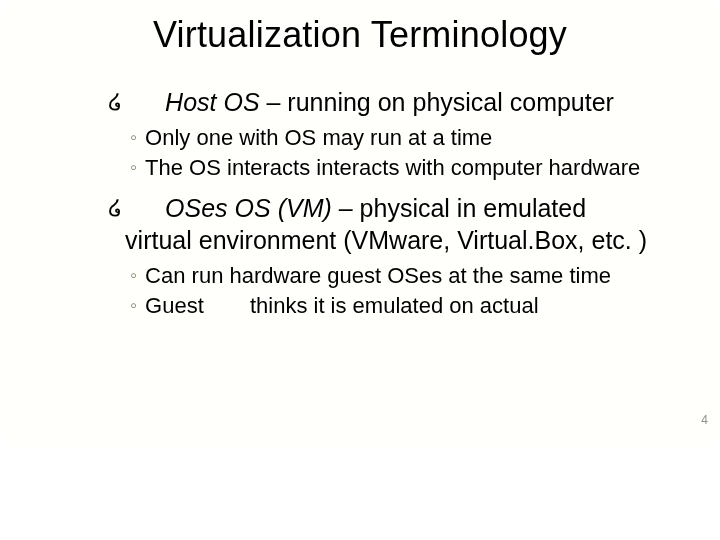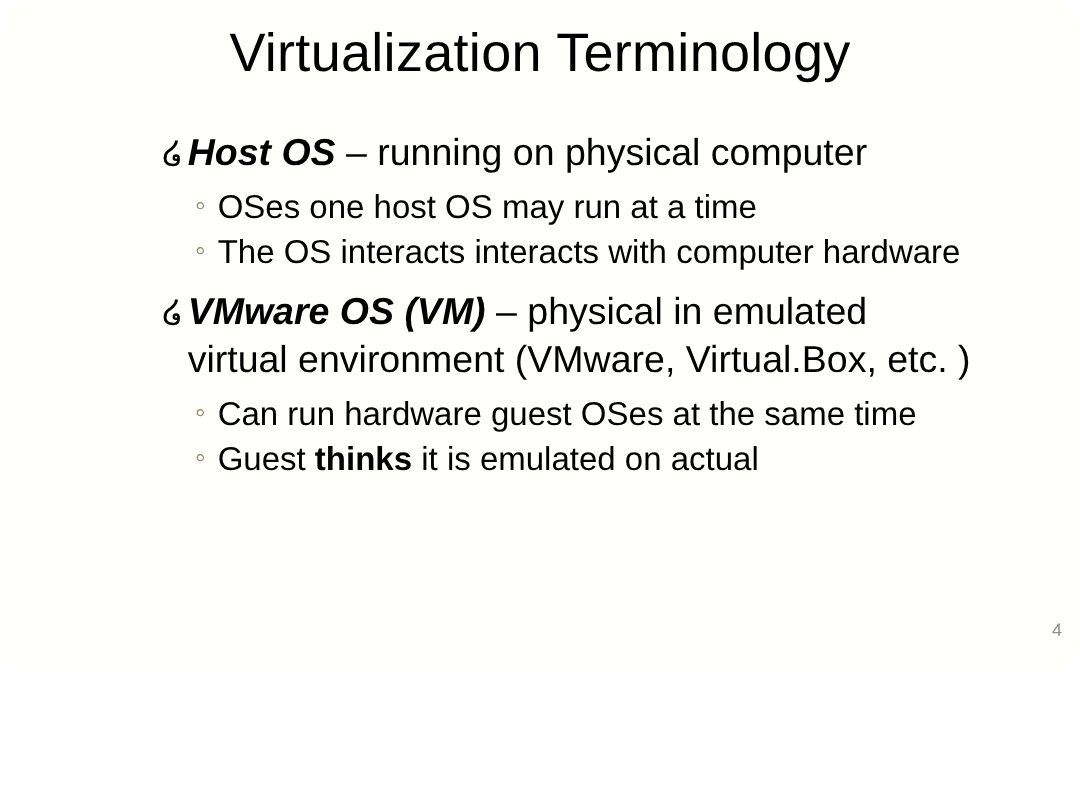--- a/index.html
+++ b/index.html
@@ -69,21 +69,21 @@
     color: #8a8164;
     margin-right: 8px;
     font-size: 20px;
     margin-top: 1px;
   }
   .l2 .text {
     flex: 1 1 auto;
     color: #000;
   }
   .ital { font-style: italic; }
-  .bold { font-weight: bold; }
+  .bold { font-weight: normal; margin-left: 40px; }
   .pagenum {
     position: absolute;
     right: 12px;
     bottom: 22px;
     font-size: 12px;
     color: #8f8f8f;
   }
 </style>
 </head>
 <body>
@@ -96,32 +96,32 @@
 
     <div class="l1">
       <span class="bullet">໒</span>
       <span class="text">
         <span class="ital bold">Host OS</span><span> – running on physical computer</span>
       </span>
     </div>
     <div class="l2-group">
       <div class="l2">
         <span class="bullet">◦</span>
-        <span class="text">OSes one host OS may run at a time</span>
+        <span class="text">Only one with OS may run at a time</span>
       </div>
       <div class="l2">
         <span class="bullet">◦</span>
         <span class="text">The OS interacts interacts with computer hardware</span>
       </div>
     </div>
 
     <div class="l1">
       <span class="bullet">໒</span>
       <span class="text">
-        <span class="ital bold">VMware OS (VM)</span><span> – physical in emulated virtual environment (VMware, Virtual.Box, etc. )</span>
+        <span class="ital bold">OSes OS (VM)</span><span> – physical in emulated virtual environment (VMware, Virtual.Box, etc. )</span>
       </span>
     </div>
     <div class="l2-group">
       <div class="l2">
         <span class="bullet">◦</span>
         <span class="text">Can run hardware guest OSes at the same time</span>
       </div>
       <div class="l2">
         <span class="bullet">◦</span>
         <span class="text">

